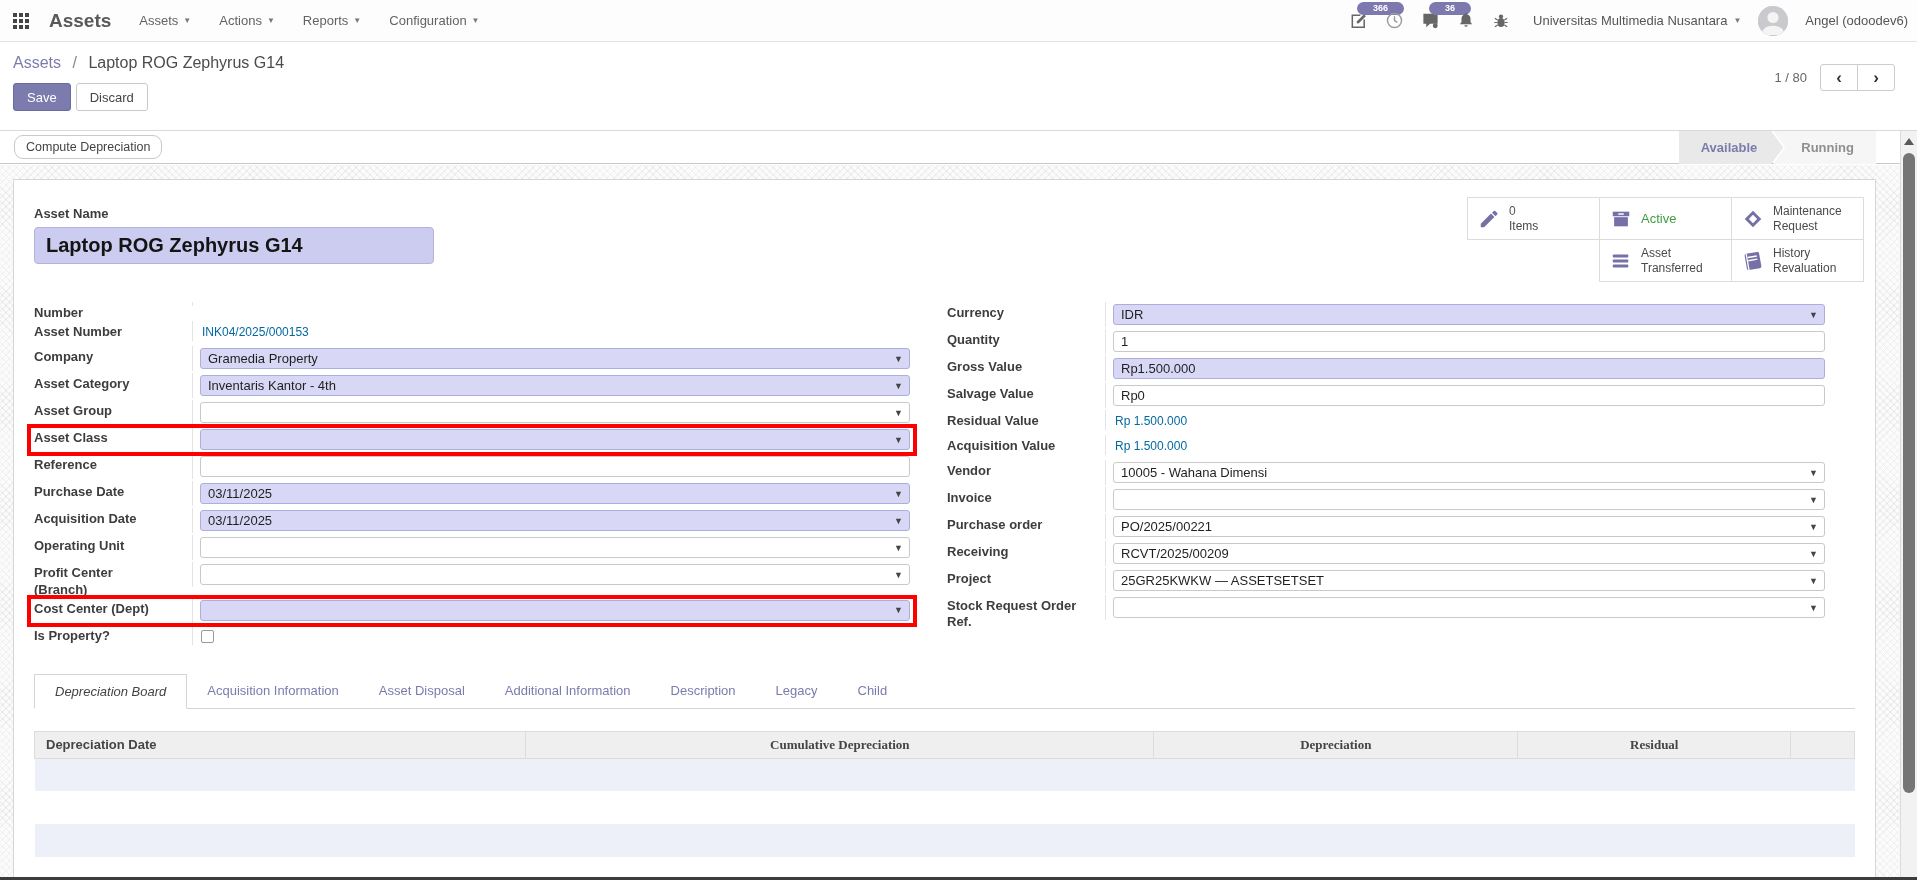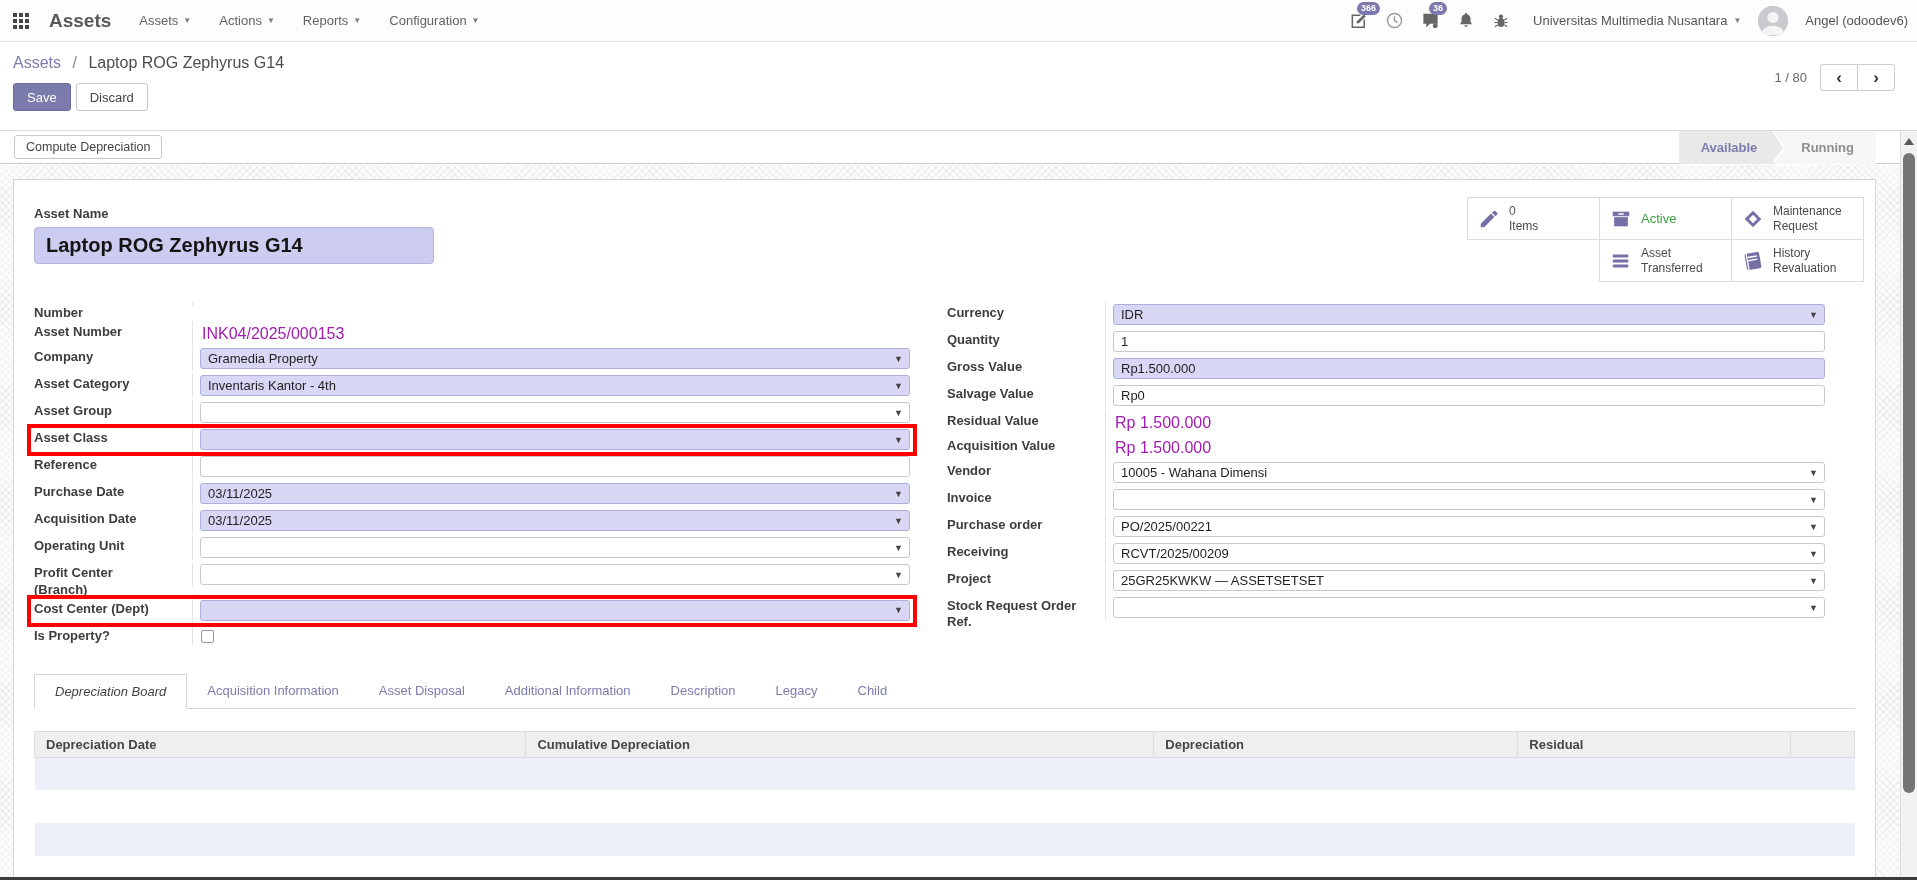--- a/index.html
+++ b/index.html
@@ -8,21 +8,21 @@
 
   
   .topnav { height:42px; display:flex; align-items:center; padding:0 9px 0 13px; border-bottom:1px solid #e3e3e3; background:#fdfdfd; }
   .grid-icon { margin-right:20px; cursor:pointer; display:flex; }
   .app-title { font-size:19px; font-weight:600; color:#595959; margin-right:28px; cursor:pointer; }
   .nav-menu { display:flex; gap:28px; font-size:13px; color:#636363; }
   .nav-menu .mitem { cursor:pointer; display:flex; align-items:center; gap:5px; }
   .mcaret { font-size:8px; color:#7a7a7a; }
   .nav-right { margin-left:auto; display:flex; align-items:center; gap:17px; }
   .nav-ibtn { position:relative; cursor:pointer; display:flex; align-items:center; }
-  .badge { position:absolute; top:-9px; left:8px; background:#7d78ad; color:#fff; font-size:9px; font-weight:bold; padding:1px 4px; border-radius:8px; line-height:11px; }
+  .badge { position:absolute; top:-9px; left:8px; background:#7d78ad; color:#fff; font-size:9px; font-weight:bold; padding:1px 16px; border-radius:8px; line-height:11px; }
   .company-switch { font-size:13px; color:#555; display:flex; align-items:center; gap:6px; cursor:pointer; margin-left:6px; }
   .avatar { width:30px; height:30px; border-radius:50%; background:#c9c9ce; overflow:hidden; cursor:pointer; flex:none; }
   .user-name { font-size:13px; color:#555; cursor:pointer; }
 
   
   .controlpanel { height:89px; border-bottom:1px solid #d9d9d9; padding:12px 0 0 13px; position:relative; background:#fff; }
   .breadcrumb { font-size:16px; }
   .bc-parent { color:#7c7bad; cursor:pointer; }
   .bc-sep { color:#888; margin:0 7px; }
   .bc-current { color:#4c4c4c; }
@@ -32,21 +32,21 @@
   .btn-discard { background:#fff; border:1px solid #c9c9c9; color:#444; }
   .pager { position:absolute; right:22px; top:22px; display:flex; align-items:center; gap:13px; }
   .pager-count { font-size:13px; color:#666; }
   .pager-btns { display:flex; }
   .pager-btn { width:38px; height:27px; background:#fff; border:1px solid #ccc; color:#333; font-size:17px; font-weight:bold; line-height:24px; cursor:pointer; text-align:center; }
   .pager-btn.prev { border-radius:3px 0 0 3px; }
   .pager-btn.next { border-radius:0 3px 3px 0; margin-left:-1px; }
 
   
   .form-header { height:33px; border-bottom:1px solid #c9c9c9; display:flex; align-items:center; padding-left:14px; position:relative; background:#fff; }
-  .btn-compute { height:24px; padding:0 11px; background:#fff; border:1px solid #c9c9c9; border-radius:3px; font-size:12.5px; color:#444; cursor:pointer; font-family:inherit; }
+  .btn-compute { height:24px; padding:0 11px; background:#fff; border:1px solid #c9c9c9; border-radius:9px; font-size:12.5px; color:#444; cursor:pointer; font-family:inherit; }
   .statusbar { position:absolute; right:41px; top:0; height:33px; display:flex; }
   .status { height:33px; line-height:33px; font-size:13px; font-weight:bold; cursor:pointer; }
   .status-available { background:#e9e9e9; color:#7c7bad; padding:0 26px 0 22px;
       clip-path:polygon(0 0, calc(100% - 12px) 0, 100% 50%, calc(100% - 12px) 100%, 0 100%); }
   .status-running { background:#f6f6f6; color:#8f8f8f; margin-left:-10px; padding:0 22px 0 28px;
       clip-path:polygon(0 0, 100% 0, 100% 100%, 0 100%, 12px 50%); }
 
   
   .content { position:absolute; top:165px; left:0; width:1900px; bottom:0;
       background-color:#fbfbfb;
@@ -75,34 +75,34 @@
   .fcol.right { margin-left:37px; width:878px; }
   .frow { display:flex; min-height:27px; align-items:flex-start; position:relative; }
   .frow.tight { min-height:19px; }
   .frow.ro { min-height:25px; }
   .flabel { width:158px; flex:none; font-size:13px; font-weight:bold; color:#3d3d3d; padding-top:3px; line-height:1.25; }
   .fval { flex:1; border-left:1px solid #e4e4e4; padding:2px 0 2px 7px; min-height:100%; }
   .fbox { height:21px; width:100%; border-radius:3px; border:1px solid #c9c9c9; background:#fff; display:flex; align-items:center;
       padding:0 28px 0 7px; font-size:13px; color:#1f1f1f; position:relative; cursor:pointer; }
   .fbox.lav { background:#d8d8f6; border-color:#aeaedd; }
   .caret { position:absolute; right:6px; top:50%; transform:translateY(-50%); font-size:9px; color:#444; }
-  .ftext-ro { font-size:16px; color:#a21caf; display:block; padding:2px 0 0 2px; }
+  .ftext-ro { font-size:12px; color:#0369a1; display:block; padding:2px 0 0 2px; }
   .cbx { width:13px; height:13px; border:1px solid #9a9a9a; border-radius:2px; background:#fff; margin:3px 0 0 1px; cursor:pointer; }
   .annot { position:absolute; top:-3px; bottom:-2px; left:-7px; right:-7px; border:4px solid #ff0000; pointer-events:none; z-index:5; }
 
   
   .tabs { display:flex; margin-top:22px; border-bottom:1px solid #d5d5d5; list-style:none; }
   .tab { padding:9px 20px; font-size:13px; color:#7c7bad; cursor:pointer; }
   .tab.active { background:#fff; border:1px solid #d5d5d5; border-bottom:1px solid #fff; margin-bottom:-1px; color:#444;font-style:italic; }
 
   
   .dep-table { width:100%; border-collapse:collapse; margin-top:22px; table-layout:fixed; }
   .dep-table th { background:#efefef; border:1px solid #dcdcdc; font-size:13px; font-weight:bold; color:#454545;
       padding:5px 11px; text-align:left; cursor:pointer; }
-  .dep-table th.num { text-align:left; }
+  .dep-table th.num { text-align:center;font-family:Liberation Serif, serif; }
   .dep-table tbody tr { height:33px; }
   .dep-table tbody tr.stripe { background:#eef0f9; }
 
   
   .scrollbar { position:absolute; top:131px; right:0; width:17px; bottom:0; background:#f2f2f2; border-left:1px solid #dcdcdc; }
   .sb-up { position:absolute; top:7px; left:3px; width:0; height:0; border-left:5px solid transparent; border-right:5px solid transparent;
       border-bottom:7px solid #5a5a5a; cursor:pointer; }
   .sb-thumb { position:absolute; top:22px; left:2px; width:12px; height:640px; background:#757575; border-radius:6px; cursor:pointer; }
 
   .bottom-edge { position:absolute; left:0; right:0; bottom:0; height:3px; background:#3c3c3c; z-index:10; }

